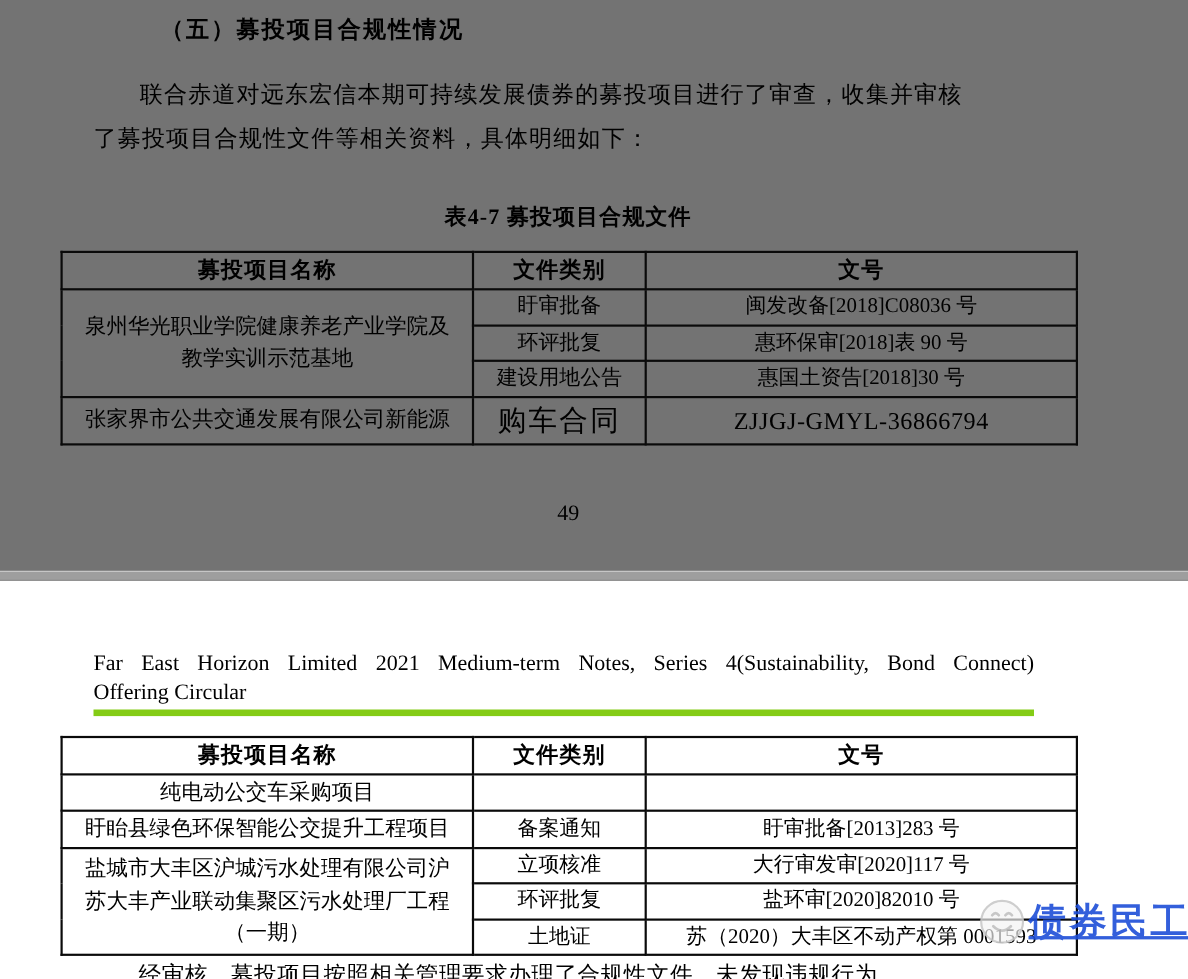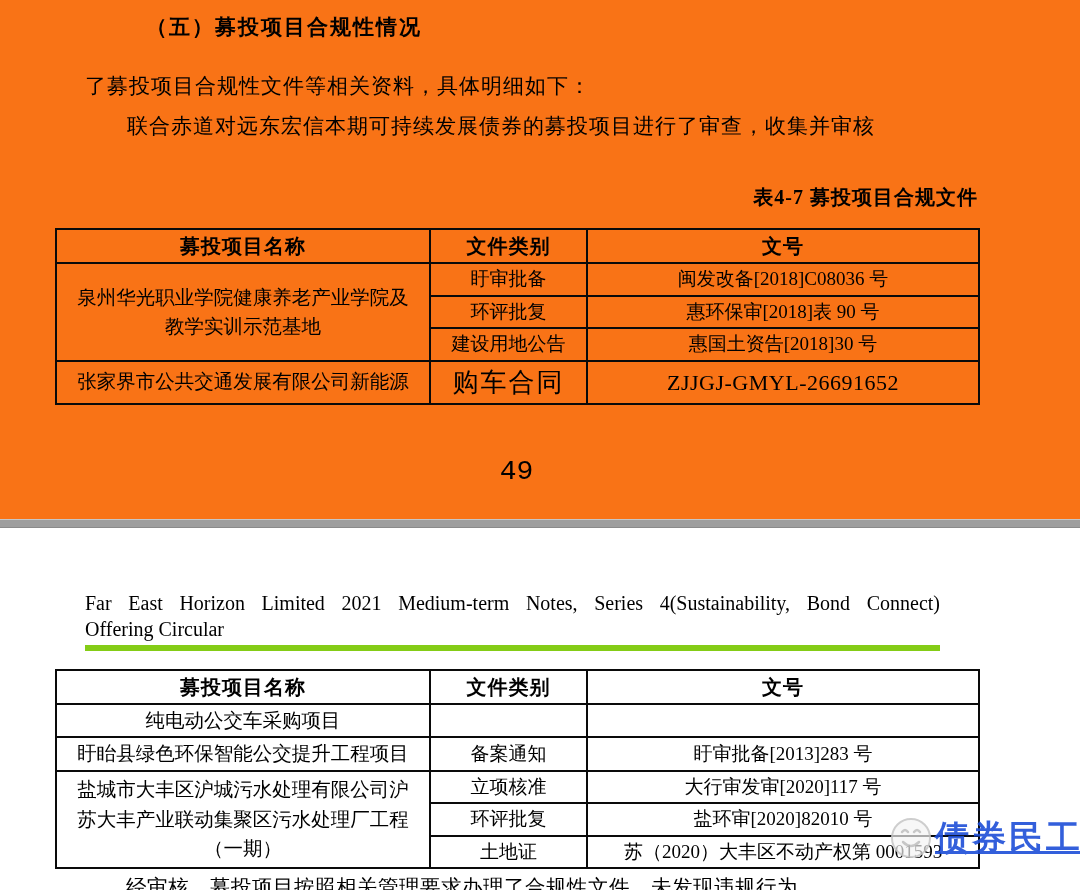--- a/index.html
+++ b/index.html
@@ -5,51 +5,51 @@
   * { margin:0; padding:0; box-sizing:border-box; }
   html,body { background:#ffffff; }
   body {
     width:1080px; height:890px; overflow:hidden;
     font-family:"Liberation Serif","DejaVu Serif",serif;
     color:#000;
   }
   .canvas { position:relative; width:1080px; height:890px; background:#fff; }
 
   
-  .page1 { height:519px; background:#f97316; }
+  .page1 { height:519px; background:#737373; }
   .sec-title {
     padding:13px 0 0 146px;
     font-size:21px; font-weight:bold; letter-spacing:2px;
   }
   .para { margin:25px 126px 0 85px; font-size:21px; letter-spacing:1px; }
   .para-line { line-height:40px; white-space:nowrap; }
   .para-line.l1 { text-indent:2em; }
   .table-caption {
     margin:38px 0 0 55px; width:923px;
-    text-align:right; font-weight:bold; font-size:20px; letter-spacing:1px;
+    text-align:center; font-weight:bold; font-size:20px; letter-spacing:1px;
   }
   .doc-table {
     border-collapse:collapse; table-layout:fixed;
     margin:17px 0 0 55px; width:923px;
   }
   .doc-table col.c1 { width:374px; }
   .doc-table col.c2 { width:157px; }
   .doc-table col.c3 { width:392px; }
   .doc-table th, .doc-table td {
     border:2px solid #0a0a0a;
     text-align:center; vertical-align:middle;
     font-size:19px; height:31px; padding:1px 6px; line-height:1.5;
   }
   .doc-table th { font-size:20px; font-weight:bold; height:30px; letter-spacing:1px;border-radius:11px; }
   .doc-table td.project { font-size:19.5px; padding:1px 14px; }
   .doc-table tr.big td.dt { font-size:26px; letter-spacing:2px; }
   .doc-table td.latin { font-size:22px; letter-spacing:0.5px; }
   .page-number {
     margin:51px 0 0 55px; width:923px;
-    text-align:center; font-size:28px;font-family:Liberation Mono, monospace;
+    text-align:center; font-size:20px;
   }
 
   
   .page-separator {
     height:9px; width:1080px;
     background:#9e9e9e; border-top:1px solid #c6c6c6; border-bottom:1px solid #8a8a8a;
   }
 
   
   .page2 { height:362px; background:#fff; position:relative; }
@@ -82,22 +82,22 @@
 </style>
 </head>
 <body>
 
 <div class="canvas">
 
   <section class="page1">
     <h2 class="sec-title">（五）募投项目合规性情况</h2>
 
     <div class="para">
+      <div class="para-line l1">联合赤道对远东宏信本期可持续发展债券的募投项目进行了审查，收集并审核</div>
       <div class="para-line">了募投项目合规性文件等相关资料，具体明细如下：</div>
-      <div class="para-line l1">联合赤道对远东宏信本期可持续发展债券的募投项目进行了审查，收集并审核</div>
     </div>
 
     <div class="table-caption">表4-7 募投项目合规文件</div>
 
     <table class="doc-table">
       <colgroup>
           <col class="c1">
           <col class="c2">
           <col class="c3">
         </colgroup>
@@ -118,21 +118,21 @@
           <td class="dt">环评批复</td>
           <td class="dn">惠环保审[2018]表 90 号</td>
         </tr>
         <tr>
           <td class="dt">建设用地公告</td>
           <td class="dn">惠国土资告[2018]30 号</td>
         </tr>
         <tr class="big">
           <td class="project">张家界市公共交通发展有限公司新能源</td>
           <td class="dt">购车合同</td>
-          <td class="dn latin">ZJJGJ-GMYL-26691652</td>
+          <td class="dn latin">ZJJGJ-GMYL-36866794</td>
         </tr>
       </tbody>
     </table>
 
     <div class="page-number">49</div>
   </section>
 
   <div class="page-separator"></div>
 
   <section class="page2">

